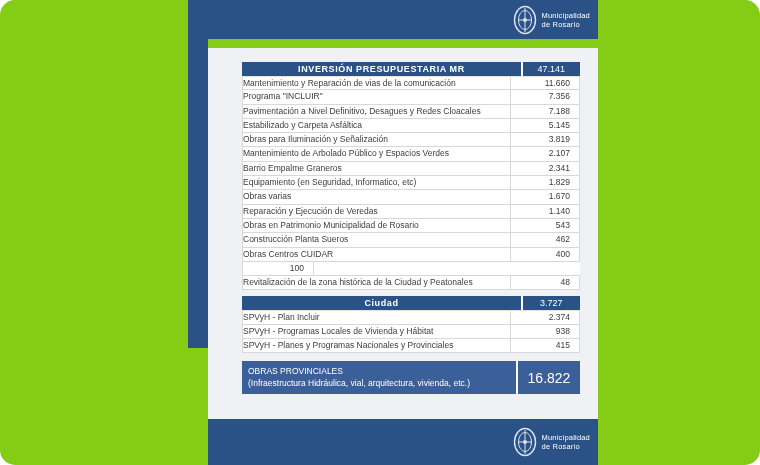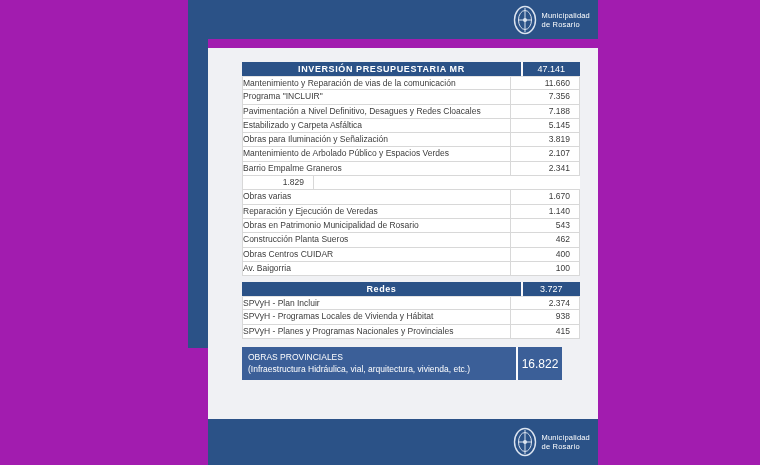--- a/index.html
+++ b/index.html
@@ -1,19 +1,19 @@
 <!DOCTYPE html>
 <html><head>
 <meta charset="utf-8">
 <style>
   html,body{margin:0;padding:0;background:#ffffff;}
   *{box-sizing:border-box;}
   .page{
-    position:relative;width:760px;height:465px;background:#a21caf;overflow:hidden;
-    font-family:"Liberation Sans", sans-serif;-webkit-font-smoothing:antialiased;
+    position:relative;width:760px;height:465px;background:#84cc16;overflow:hidden;
+    font-family:"Liberation Sans", sans-serif;border-radius:15px;-webkit-font-smoothing:antialiased;
   }
   .left-accent{
     position:absolute;left:188px;top:0;width:20px;height:348px;background:#2b5287;
   }
   .band{
     position:absolute;left:208px;width:390px;background:#2b5287;
   }
   .band.top{top:0;height:39px;}
   .band.bottom{top:419px;height:46px;}
   .brand{
@@ -52,21 +52,21 @@
   }
   .sect-gap6{height:6px;}
   .sect-gap8{height:8px;}
   .obras{display:flex;height:33px;}
   .obras .olabel{
     width:274px;background:#3b5f98;color:#ffffff;font-size:8.5px;line-height:12px;
     padding:4px 0 0 6px;
   }
   .obras .ogap{width:2px;background:#fbfbfd;}
   .obras .ovalue{
-    width:44px;background:#3b5f98;color:#ffffff;font-size:12px;
+    width:62px;background:#3b5f98;color:#ffffff;font-size:14px;
     display:flex;align-items:center;justify-content:center;
   }
 </style>
 </head>
 <body>
 
 <div class="page">
 
   <div class="left-accent"></div>
 
@@ -120,20 +120,21 @@
   </div>
         <div class="trow drow">
     <div class="dlabel">Mantenimiento de Arbolado Público y Espacios Verdes</div>
     <div class="dvalue">2.107</div>
   </div>
         <div class="trow drow">
     <div class="dlabel">Barrio Empalme Graneros</div>
     <div class="dvalue">2.341</div>
   </div>
         <div class="trow drow">
+    <div class="dlabel">Equipamiento (en Seguridad, Informatico, etc)</div>
     <div class="dvalue">1.829</div>
   </div>
         <div class="trow drow">
     <div class="dlabel">Obras varias</div>
     <div class="dvalue">1.670</div>
   </div>
         <div class="trow drow">
     <div class="dlabel">Reparación y Ejecución de Veredas</div>
     <div class="dvalue">1.140</div>
   </div>
@@ -143,29 +144,32 @@
   </div>
         <div class="trow drow">
     <div class="dlabel">Construcción Planta Sueros</div>
     <div class="dvalue">462</div>
   </div>
         <div class="trow drow">
     <div class="dlabel">Obras Centros CUIDAR</div>
     <div class="dvalue">400</div>
   </div>
         <div class="trow drow">
-    <div class="dlabel">Av. Baigorria</div>
     <div class="dvalue">100</div>
   </div>
+        <div class="trow drow">
+    <div class="dlabel">Revitalización de la zona histórica de la Ciudad y Peatonales</div>
+    <div class="dvalue">48</div>
+  </div>
       </div>
 
     <div class="sect-gap6"></div>
 
     <div class="trow hrow">
-      <div class="hlabel">Redes</div>
+      <div class="hlabel">Ciudad</div>
       <div class="hgap"></div>
       <div class="hvalue">3.727</div>
     </div>
     <div>
         <div class="trow drow">
     <div class="dlabel">SPVyH - Plan Incluir</div>
     <div class="dvalue">2.374</div>
   </div>
         <div class="trow drow">
     <div class="dlabel">SPVyH - Programas Locales de Vivienda y Hábitat</div>

